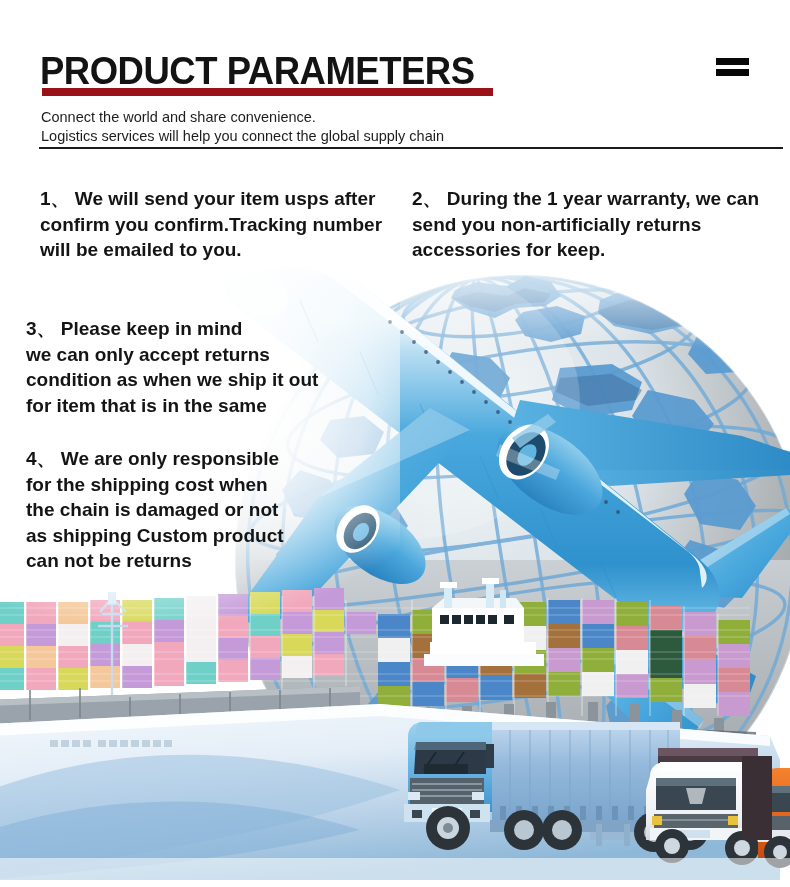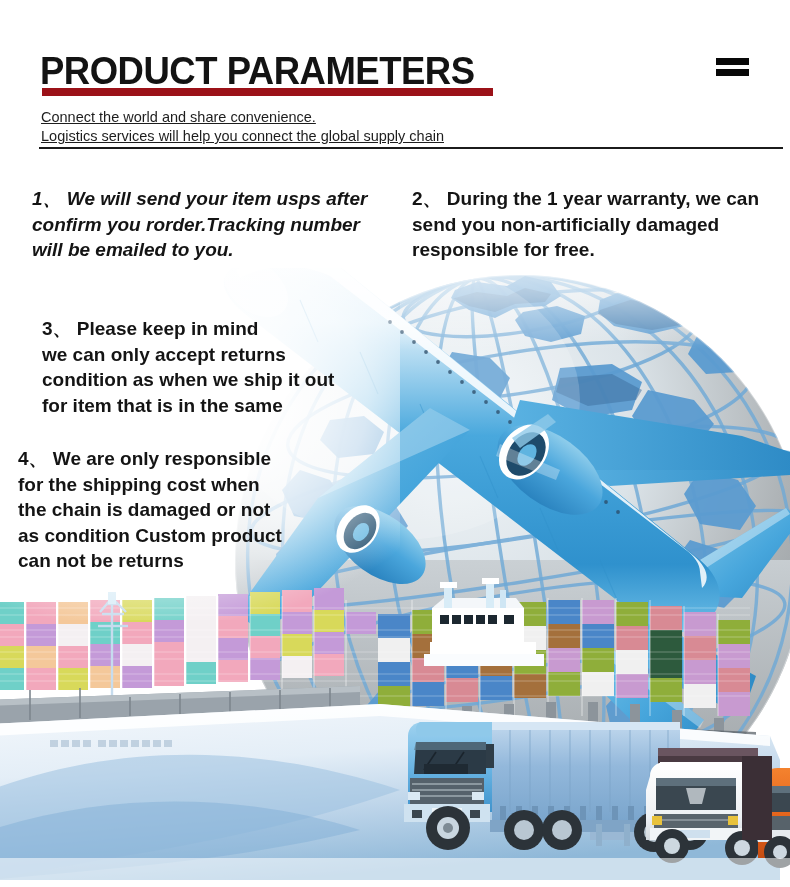--- a/index.html
+++ b/index.html
@@ -112,45 +112,45 @@
 
   .subtitle {
     position: absolute;
     left: 41px;
     top: 108px;
     font-size: 14.5px;
     color: #1d1d1d;
     line-height: 19px;
     font-family: "Liberation Sans", sans-serif;
   }
-  .subtitle div { white-space: nowrap; text-decoration: underline; }
+  .subtitle div { white-space: nowrap; }
 
   .header-rule {
     position: absolute;
     left: 39px;
     top: 147px;
     width: 744px;
     height: 2px;
     background: #1b1b1b;
   }
 
   
   .para {
     position: absolute;
     font-size: 19px;
     font-weight: bold;
     line-height: 25.5px;
     color: #141414;
     font-family: "Liberation Sans", sans-serif;
   }
   .para div { white-space: nowrap; }
-  .p1 { left: 32px; top: 186px; width: 380px; font-style: italic; }
+  .p1 { left: 40px; top: 186px; width: 380px; }
   .p2 { left: 412px; top: 186px; width: 372px; }
-  .p3 { left: 42px; top: 316px; width: 330px; }
-  .p4 { left: 18px; top: 446px; width: 330px; }
+  .p3 { left: 26px; top: 316px; width: 330px; }
+  .p4 { left: 26px; top: 446px; width: 330px; }
 </style>
 </head>
 <body>
 
 <div id="page">
 
   <div class="art-layer">
     <svg width="790" height="887" viewBox="0 0 790 887" xmlns="http://www.w3.org/2000/svg">
       <defs>
 
@@ -705,39 +705,39 @@
 
     <div class="subtitle">
       <div>Connect the world and share convenience.</div>
       <div>Logistics services will help you connect the global supply chain</div>
     </div>
 
     <div class="header-rule"></div>
 
     <div class="para p1">
       <div>1、 We will send your item usps after</div>
-      <div>confirm you rorder.Tracking number</div>
+      <div>confirm you confirm.Tracking number</div>
       <div>will be emailed to you.</div>
     </div>
 
     <div class="para p2">
       <div>2、 During the 1 year warranty, we can</div>
-      <div>send you non-artificially damaged</div>
-      <div>responsible for free.</div>
+      <div>send you non-artificially returns</div>
+      <div>accessories for keep.</div>
     </div>
 
     <div class="para p3">
       <div>3、 Please keep in mind</div>
       <div>we can only accept returns</div>
       <div>condition as when we ship it out</div>
       <div>for item that is in the same</div>
     </div>
 
     <div class="para p4">
       <div>4、 We are only responsible</div>
       <div>for the shipping cost when</div>
       <div>the chain is damaged or not</div>
-      <div>as condition Custom product</div>
+      <div>as shipping Custom product</div>
       <div>can not be returns</div>
     </div>
 
   </div>
 </div>
 
 </body></html>

